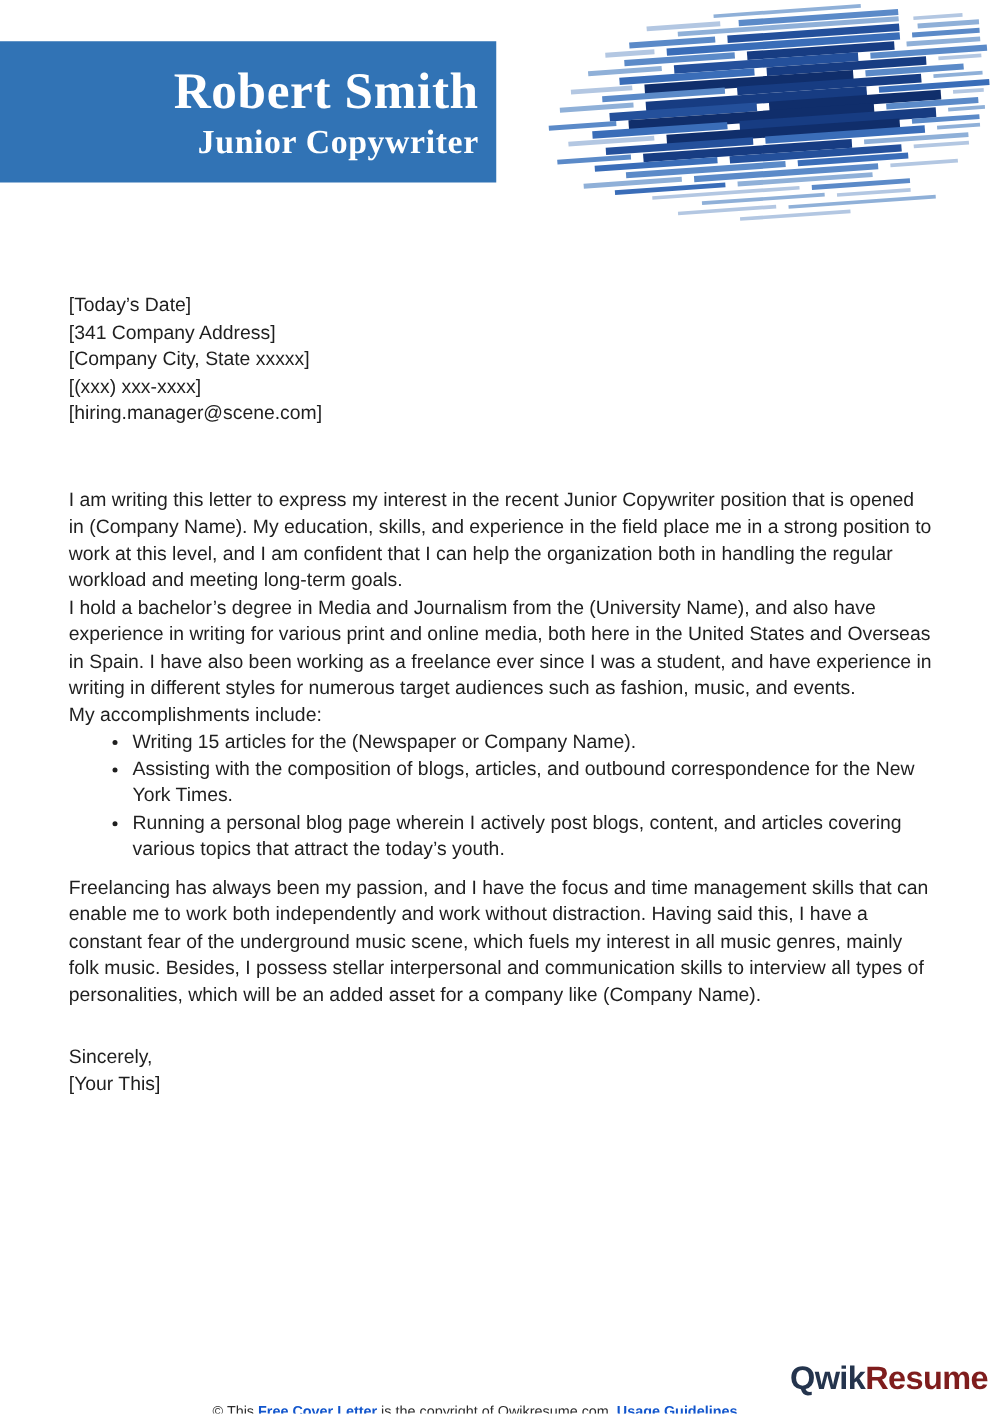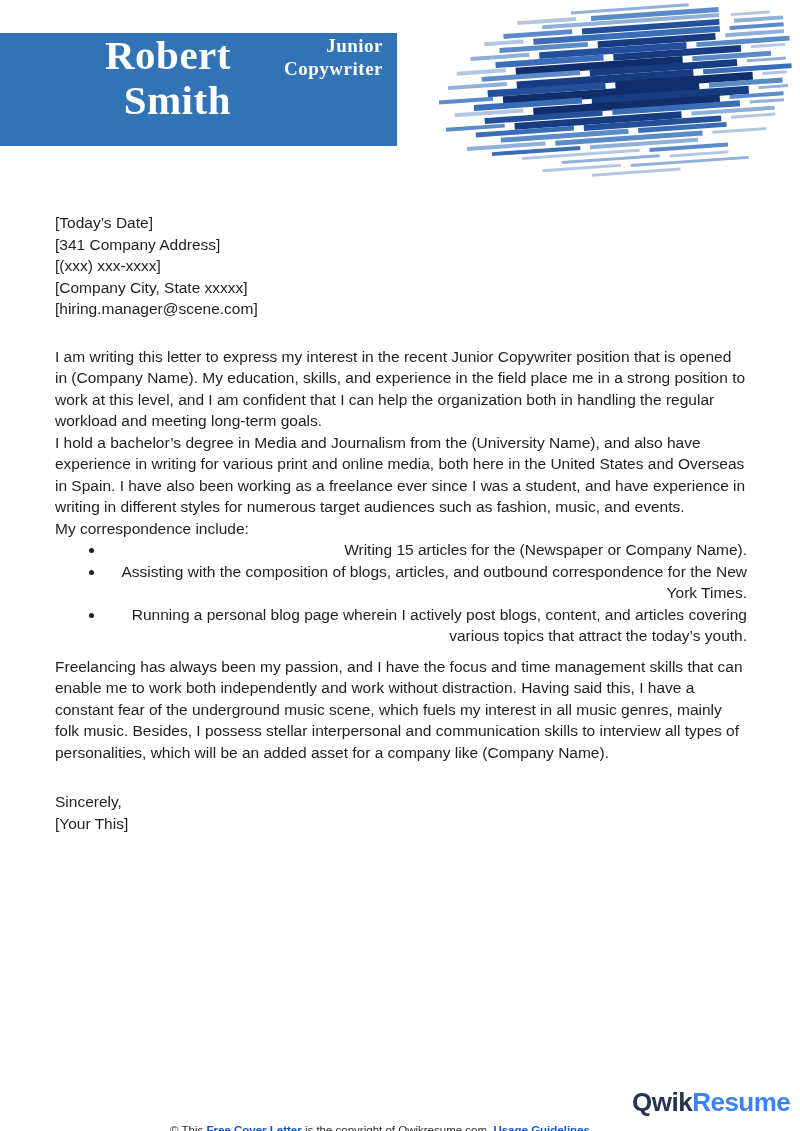--- a/index.html
+++ b/index.html
@@ -7,51 +7,51 @@
     position:relative;
     width:800px;height:1131px;
     background:#ffffff;
     font-family:"Liberation Sans", sans-serif;
     color:#1f1f1f;
     overflow:hidden;
   }
   
   .banner{
     position:absolute;left:0;top:33px;width:397px;height:113px;
-    display:flex;flex-direction:row;justify-content:center;
+    display:flex;flex-direction:column;justify-content:center;
     box-sizing:border-box;padding-right:14px;text-align:right;
   }
   .banner .name{
     font-family:"Liberation Serif", serif;
     font-weight:bold;font-size:41px;line-height:1.1;color:#ffffff;
     letter-spacing:0.5px;
   }
   .banner .role{
     font-family:"Liberation Serif", serif;
-    font-weight:bold;font-size:19px;line-height:1.2;color:#ffffff;
+    font-weight:bold;font-size:27px;line-height:1.2;color:#ffffff;
     margin-top:2px;letter-spacing:0.5px;
   }
   .header-graphic{
     position:absolute;left:425px;top:3px;width:372px;height:182px;
   }
   
   .letter{
-    position:absolute;left:55px;top:212px;width:692px;
+    position:absolute;left:55px;top:234px;width:692px;
     font-size:15.5px;line-height:21.5px;
   }
   .letter p{margin:0;}
   .date-line{margin-bottom:39px;}
-  .address-block{margin-bottom:26px;}
+  .address-block{margin-bottom:48px;}
   .greeting{margin-bottom:10px;}
   .para{margin-bottom:11px;}
   .accomp-intro{margin-bottom:11px;}
   ul.accomp-list{
     margin:0 0 9px 0;padding:0 0 0 50px;list-style:disc;
   }
-  ul.accomp-list li{margin:0;padding-left:1px;text-align:right;}
+  ul.accomp-list li{margin:0;padding-left:1px;}
   .closing-block{margin-top:28px;}
   
   .footer-text{
     position:absolute;left:55px;top:1100px;width:650px;
     text-align:center;font-size:11.5px;color:#2b2b2b;margin-top:24px;
   }
   .footer-text a{
     color:#1155cc;font-weight:bold;text-decoration:underline;cursor:pointer;
   }
   .logo{
@@ -137,44 +137,44 @@
       <rect x="200" y="165" width="120" height="3" fill="#8fb0d8"></rect>
       <rect x="160" y="172" width="90" height="3" fill="#b3c7e2"></rect>
     </g>
   </svg>
 
   <div class="letter">
     <p class="date-line">[Today’s Date]</p>
 
     <div class="address-block">
       <p>[341 Company Address]</p>
+      <p>[Company City, State xxxxx]</p>
       <p>[(xxx) xxx-xxxx]</p>
-      <p>[Company City, State xxxxx]</p>
       <p>[hiring.manager@scene.com]</p>
     </div>
 
 
     <p class="para">I am writing this letter to express my interest in the recent Junior Copywriter position that is opened in (Company Name). My education, skills, and experience in the field place me in a strong position to work at this level, and I am confident that I can help the organization both in handling the regular workload and meeting long-term goals.</p>
     <p class="para">I hold a bachelor’s degree in Media and Journalism from the (University Name), and also have experience in writing for various print and online media, both here in the United States and Overseas in Spain. I have also been working as a freelance ever since I was a student, and have experience in writing in different styles for numerous target audiences such as fashion, music, and events.</p>
 
-    <p class="accomp-intro">My correspondence include:</p>
+    <p class="accomp-intro">My accomplishments include:</p>
 
     <ul class="accomp-list">
       <li>Writing 15 articles for the (Newspaper or Company Name).</li>
       <li>Assisting with the composition of blogs, articles, and outbound correspondence for the New York Times.</li>
       <li>Running a personal blog page wherein I actively post blogs, content, and articles covering various topics that attract the today’s youth.</li>
     </ul>
 
     <p class="para">Freelancing has always been my passion, and I have the focus and time management skills that can enable me to work both independently and work without distraction. Having said this, I have a constant fear of the underground music scene, which fuels my interest in all music genres, mainly folk music. Besides, I possess stellar interpersonal and communication skills to interview all types of personalities, which will be an added asset for a company like (Company Name).</p>
 
     <div class="closing-block">
       <p>Sincerely,</p>
       <p>[Your This]</p>
     </div>
   </div>
 
   <div class="footer-text"><span>© This </span><a>Free Cover Letter</a><span> is the copyright of Qwikresume.com. </span><a>Usage Guidelines</a></div>
 
   <div class="logo">
-    <span style="color:#24344d;text-align:center;">Qwik</span><span style="color:#3b82f6;">Resume</span>
+    <span style="color:#24344d;text-align:center;">Qwik</span><span style="color:#7f1d1d;">Resume</span>
   </div>
 
 </div>
 
 </body></html>

